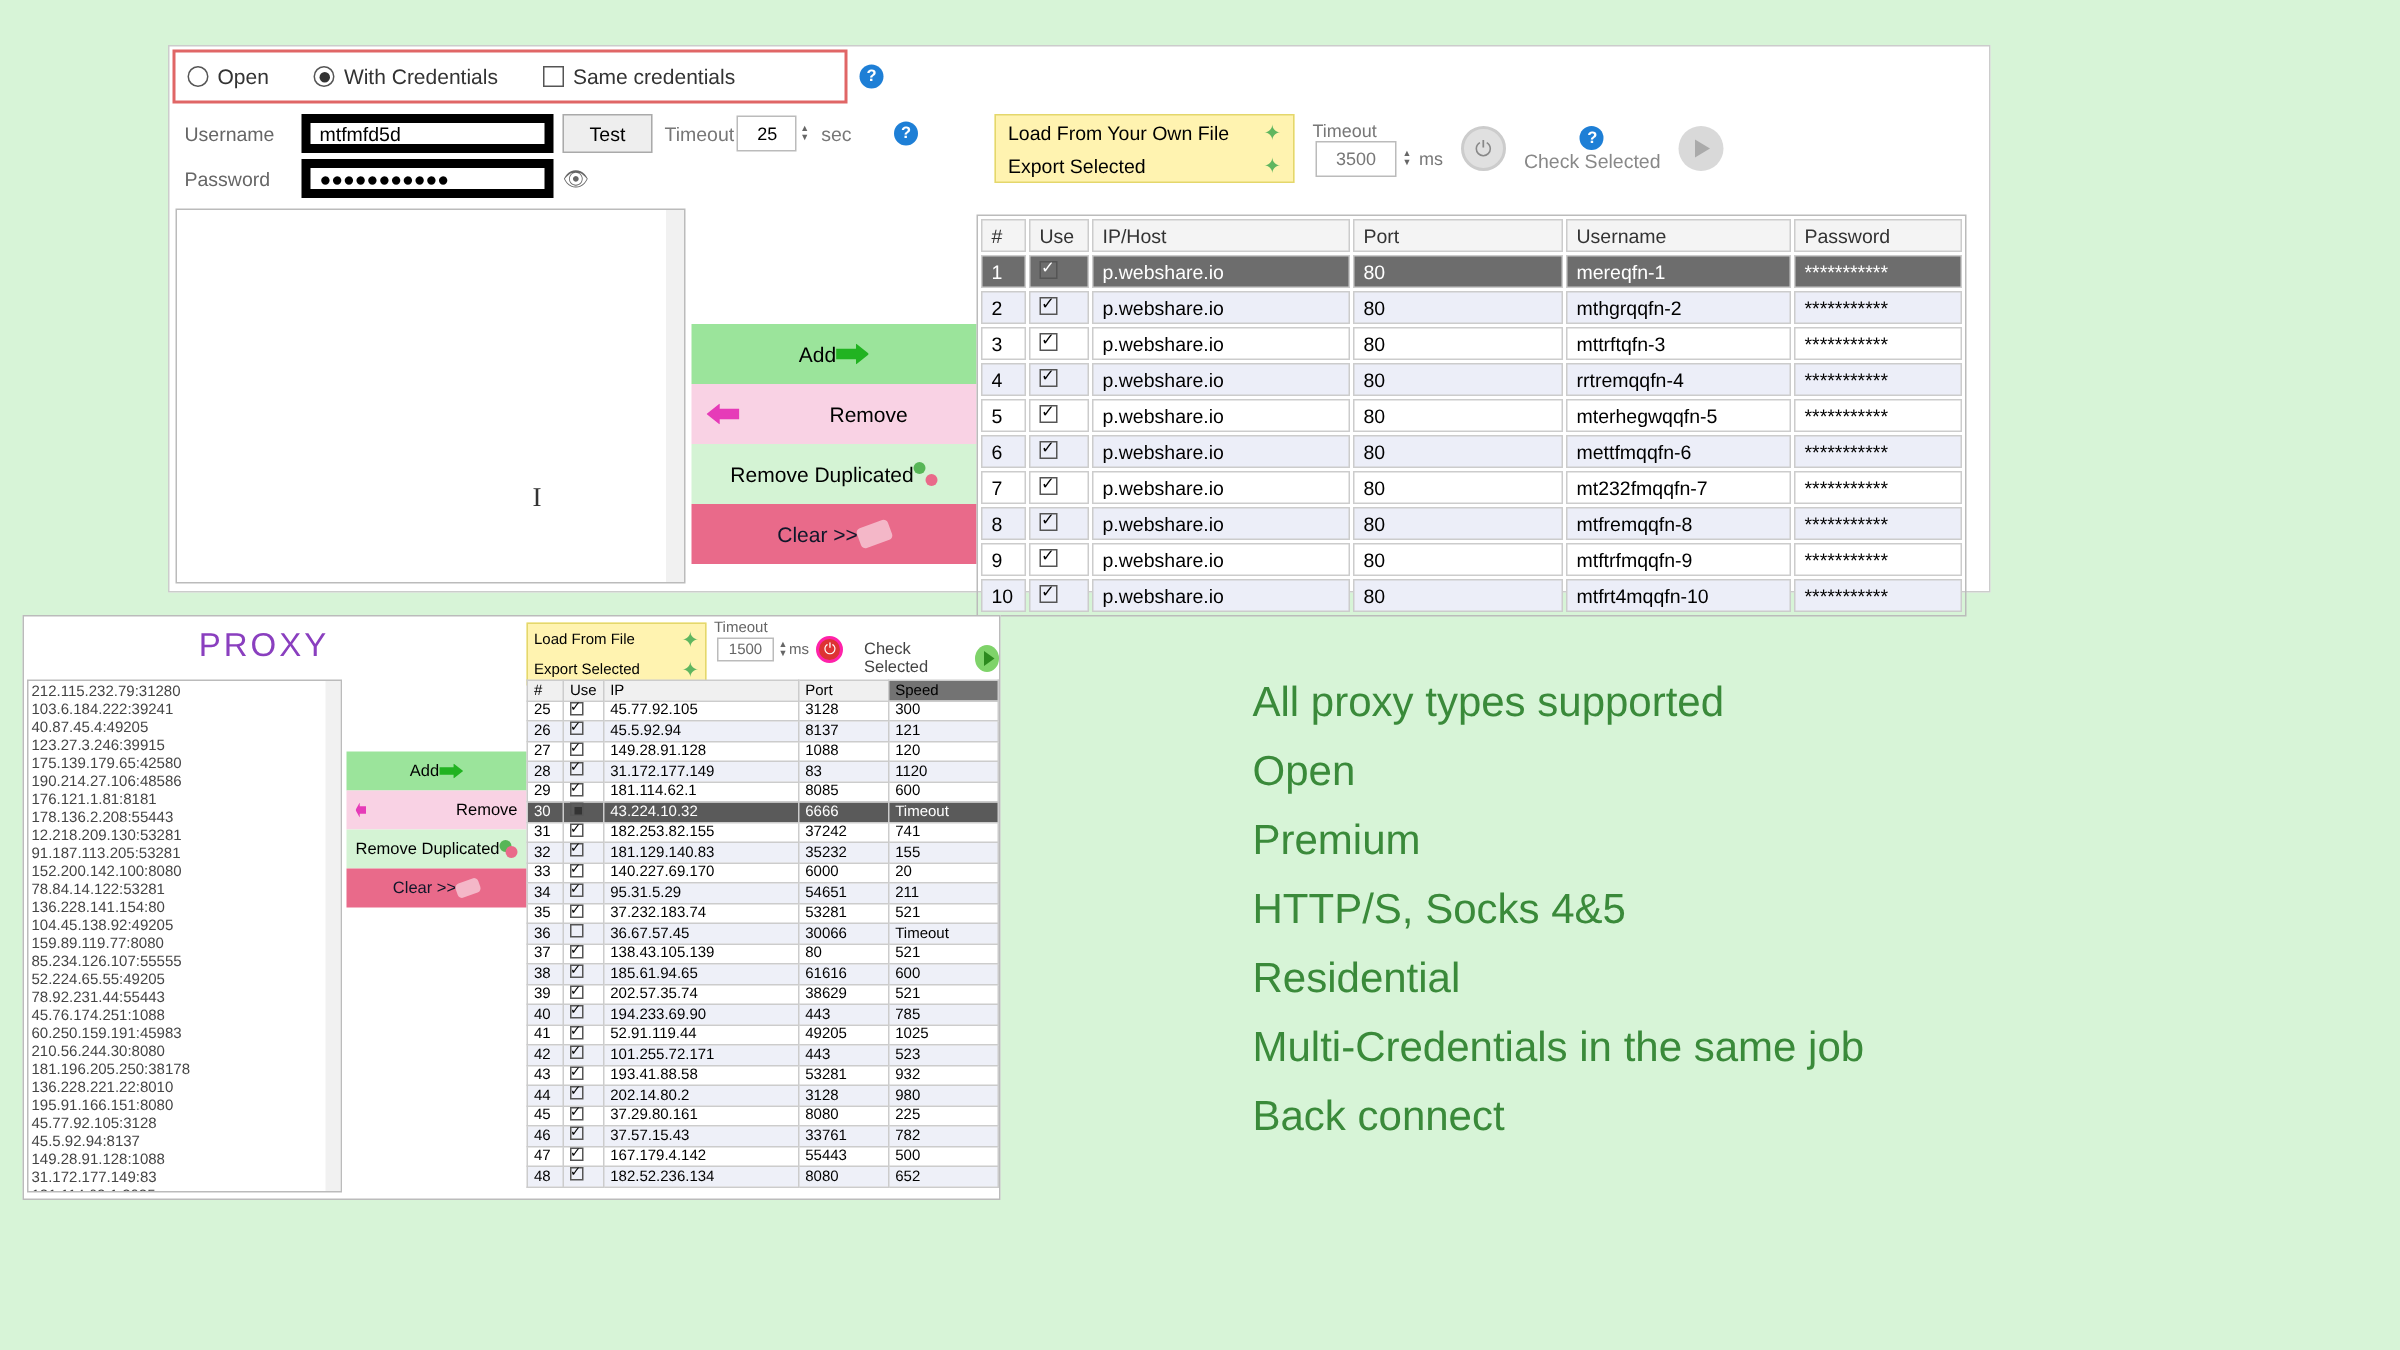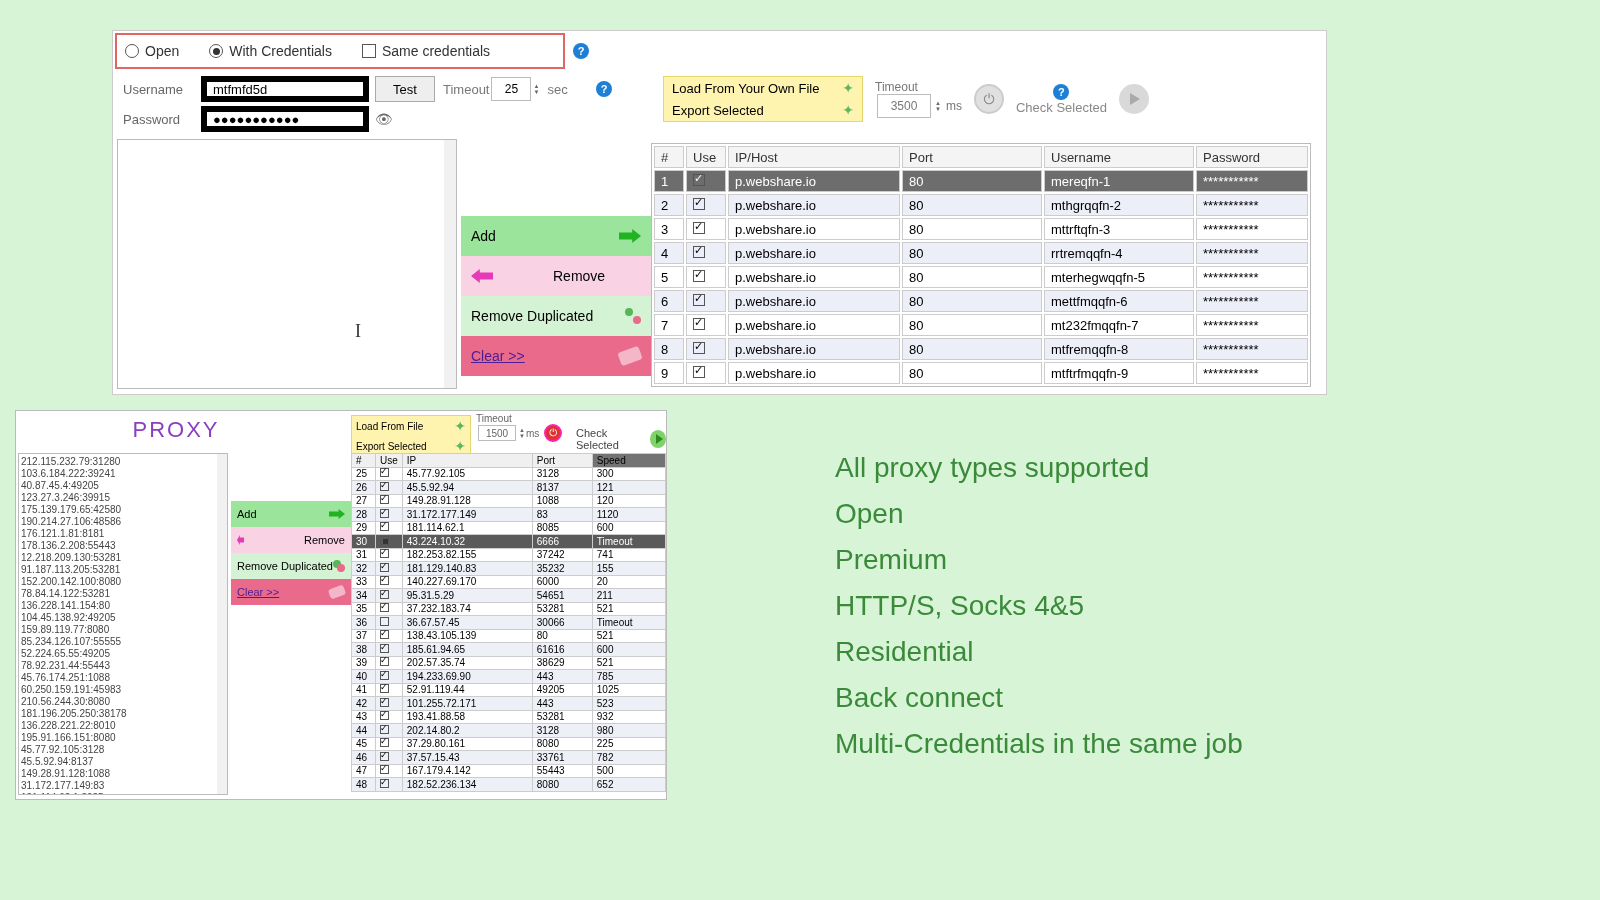--- a/index.html
+++ b/index.html
@@ -26,25 +26,25 @@
 .spin-btns { display:inline-flex; flex-direction:column; }
 .spin-btns span{ font-size:6px; line-height:6px; color:#666;}
 .help-dot.pos2 { position:absolute; top:50px; left:483px;}
 .eye-icon { margin-left:6px; font-size:14px; color:#666; }
 
 .left-textarea { position:absolute; top:108px; left:4px; width:340px; height:250px; border:1px solid #bbb; background:#fff; }
 .left-textarea .scrollbar { position:absolute; right:0; top:0; width:12px; height:100%; background:#f1f1f1; }
 .cursor-I { position:absolute; top:290px; left:242px; font-size:18px; color:#333; font-family:serif;}
 
 .mid-buttons { position:absolute; top:185px; left:348px; width:190px; }
-.mid-btn { height:40px; display:flex; align-items:center; padding:0 10px; font-size:14px; justify-content:space-between;}
+.mid-btn { height:40px; display:flex; align-items:center; padding:0 10px; font-size:14px; justify-content:center;}
 .mid-btn.add { background:#9be49b; }
 .mid-btn.remove { background:#f9d2e4; justify-content:flex-start; gap:60px;}
 .mid-btn.dup { background:#d4f3d4; }
-.mid-btn.clear { background:#e96a8a; color:#4c1d95;text-decoration:underline; }
+.mid-btn.clear { background:#e96a8a; color:#0f172a; }
 .arrow-right { width:22px; height:14px; background:#21b321; clip-path: polygon(0 25%,60% 25%,60% 0,100% 50%,60% 100%,60% 75%,0 75%); }
 .arrow-left { width:22px; height:14px; background:#e63bb8; clip-path: polygon(100% 25%,40% 25%,40% 0,0 50%,40% 100%,40% 75%,100% 75%); }
 .dup-icon { width:16px; height:16px; position:relative; }
 .dup-icon::before{content:'';position:absolute;width:8px;height:8px;background:#57b657;border-radius:50%;top:0;left:0;}
 .dup-icon::after{content:'';position:absolute;width:8px;height:8px;background:#e96a8a;border-radius:50%;bottom:0;right:0;}
 .eraser { width:22px; height:14px; background:#f4b7c8; border-radius:3px; transform:rotate(-20deg);}
 
 .load-bar { position:absolute; top:45px; left:538px; width:660px; display:flex; align-items:center; gap:12px;padding-left:12px;}
 .yellow-group { background:#fff3b0; border:1px solid #e4d76c; width:200px; font-size:13px;}
 .yellow-row{display:flex;align-items:center;justify-content:space-between;padding:3px 8px;}
@@ -268,20 +268,28 @@
           <td>80</td>
           <td>mtfremqqfn-8</td>
           <td>***********</td>
         </tr>
         <tr>
           <td>9</td>
           <td><span class="cb checked"></span></td>
           <td>p.webshare.io</td>
           <td>80</td>
           <td>mtftrfmqqfn-9</td>
+          <td>***********</td>
+        </tr>
+        <tr>
+          <td>10</td>
+          <td><span class="cb checked"></span></td>
+          <td>p.webshare.io</td>
+          <td>80</td>
+          <td>mtfrt4mqqfn-10</td>
           <td>***********</td>
         </tr>
       </tbody>
   </table>
 </div>
 
 <div class="bottom-panel">
   <div class="proxy-title">PROXY</div>
 
   <div class="ip-list">
@@ -548,15 +556,15 @@
       </tbody>
   </table>
 </div>
 
 <div class="marketing" id="marketing">
     <div>All proxy types supported</div>
     <div>Open</div>
     <div>Premium</div>
     <div>HTTP/S, Socks 4&amp;5</div>
     <div>Residential</div>
+    <div>Multi-Credentials in the same job</div>
     <div>Back connect</div>
-    <div>Multi-Credentials in the same job</div>
   </div>
 
 </body></html>

